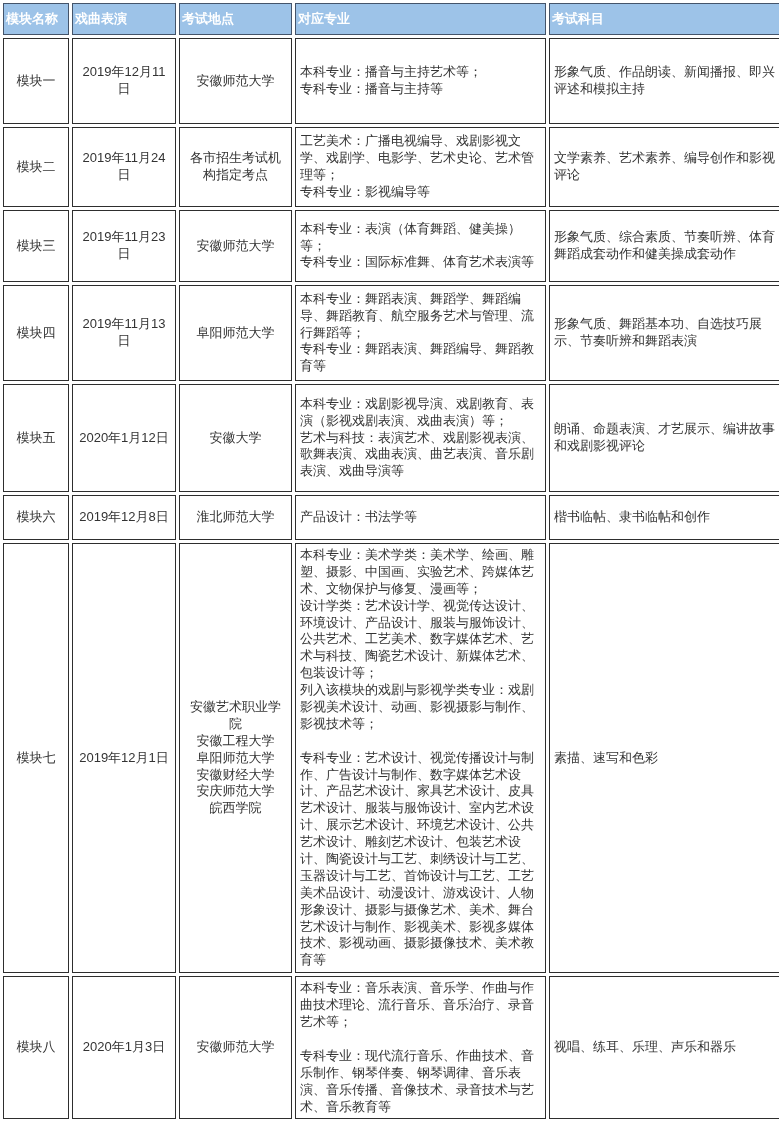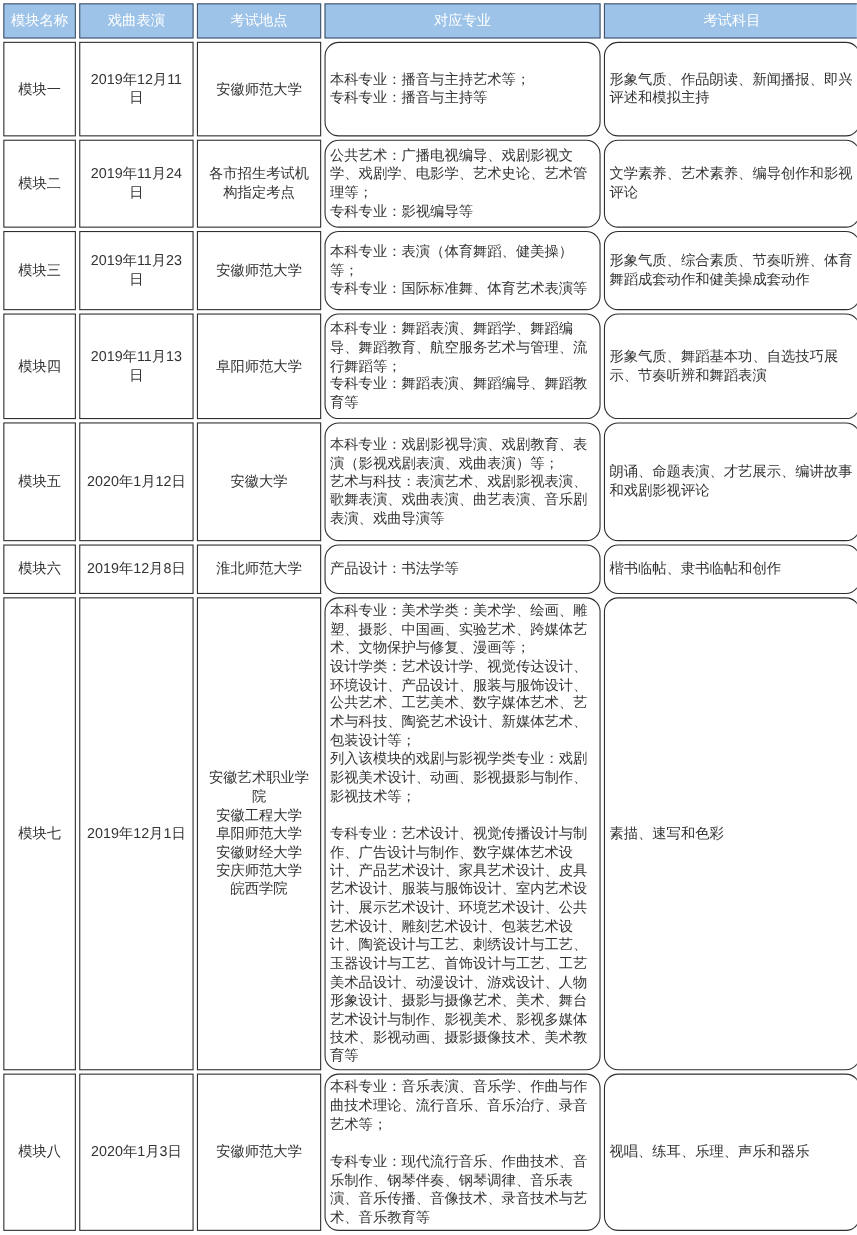--- a/index.html
+++ b/index.html
@@ -36,27 +36,27 @@
     line-height: 1.3;
     color: var(--body-text);
     vertical-align: middle;
     padding: 3px 4px;
     background: #ffffff;
     word-break: break-all;
   }
   table.exam-table th {
     background: var(--header-bg);
     color: var(--header-text);
-    font-weight: normal;
-    text-align: center;
+    font-weight: bold;
+    text-align: left;
     border-color: #44546a;
     padding: 6px 2px;
   }
   .c-center { text-align: center; }
-  .c-left   { text-align: left; border-radius: 13px; }
+  .c-left   { text-align: left; }
   .pre      { white-space: pre-line; }
   tr.hdr { height: 32px; }
   tr.r1 { height: 86px; }
   tr.r2 { height: 80px; }
   tr.r3 { height: 72px; }
   tr.r4 { height: 96px; }
   tr.r5 { height: 108px; }
   tr.r6 { height: 45px; }
   tr.r7 { height: 418px; }
   tr.r8 { height: 138px; }
@@ -86,21 +86,21 @@
       <td class="c-center">2019年12月11日</td>
       <td class="c-center pre">安徽师范大学</td>
       <td class="c-left pre">本科专业：播音与主持艺术等；
 专科专业：播音与主持等</td>
       <td class="c-left">形象气质、作品朗读、新闻播报、即兴评述和模拟主持</td>
     </tr>
     <tr class="r2">
       <td class="c-center">模块二</td>
       <td class="c-center">2019年11月24日</td>
       <td class="c-center pre">各市招生考试机构指定考点</td>
-      <td class="c-left pre">公共艺术：广播电视编导、戏剧影视文学、戏剧学、电影学、艺术史论、艺术管理等；
+      <td class="c-left pre">工艺美术：广播电视编导、戏剧影视文学、戏剧学、电影学、艺术史论、艺术管理等；
 专科专业：影视编导等</td>
       <td class="c-left">文学素养、艺术素养、编导创作和影视评论</td>
     </tr>
     <tr class="r3">
       <td class="c-center">模块三</td>
       <td class="c-center">2019年11月23日</td>
       <td class="c-center pre">安徽师范大学</td>
       <td class="c-left pre">本科专业：表演（体育舞蹈、健美操）等；
 专科专业：国际标准舞、体育艺术表演等</td>
       <td class="c-left">形象气质、综合素质、节奏听辨、体育舞蹈成套动作和健美操成套动作</td>

